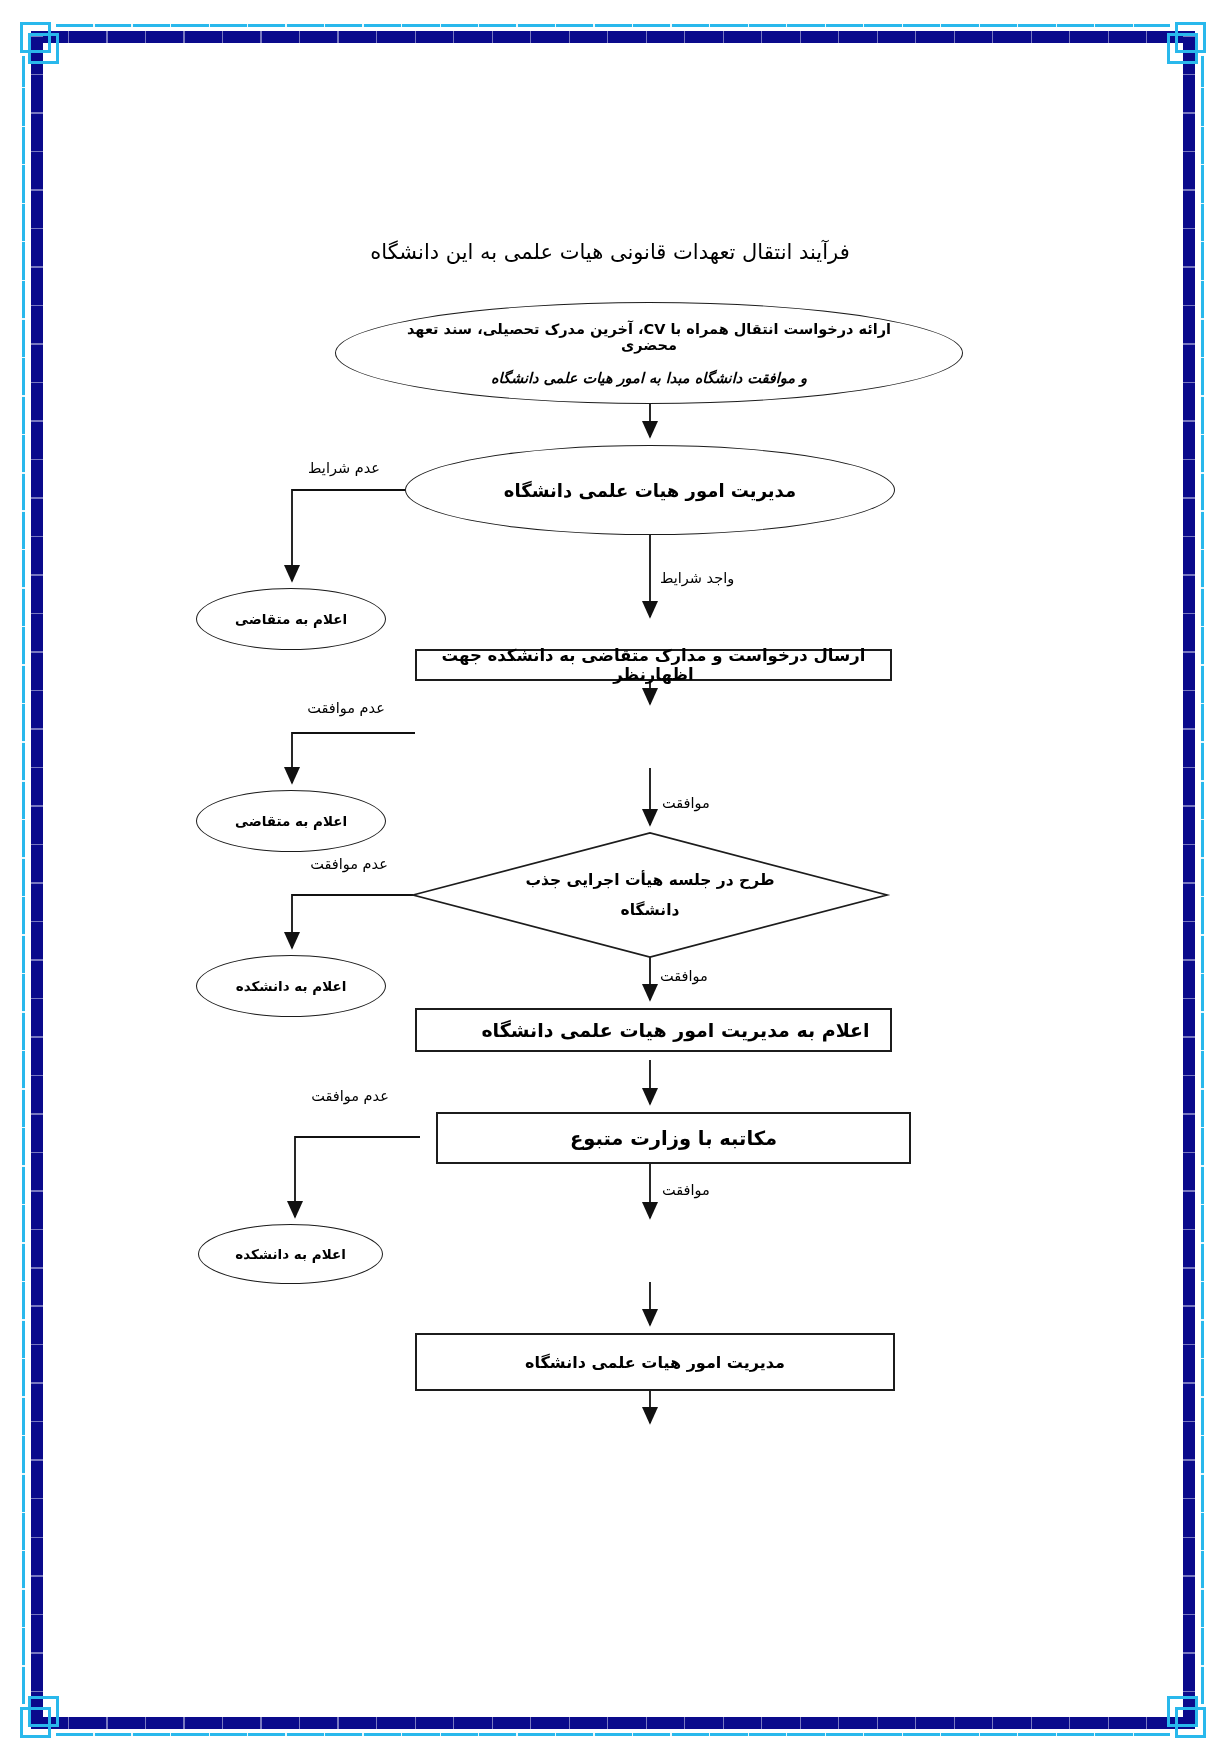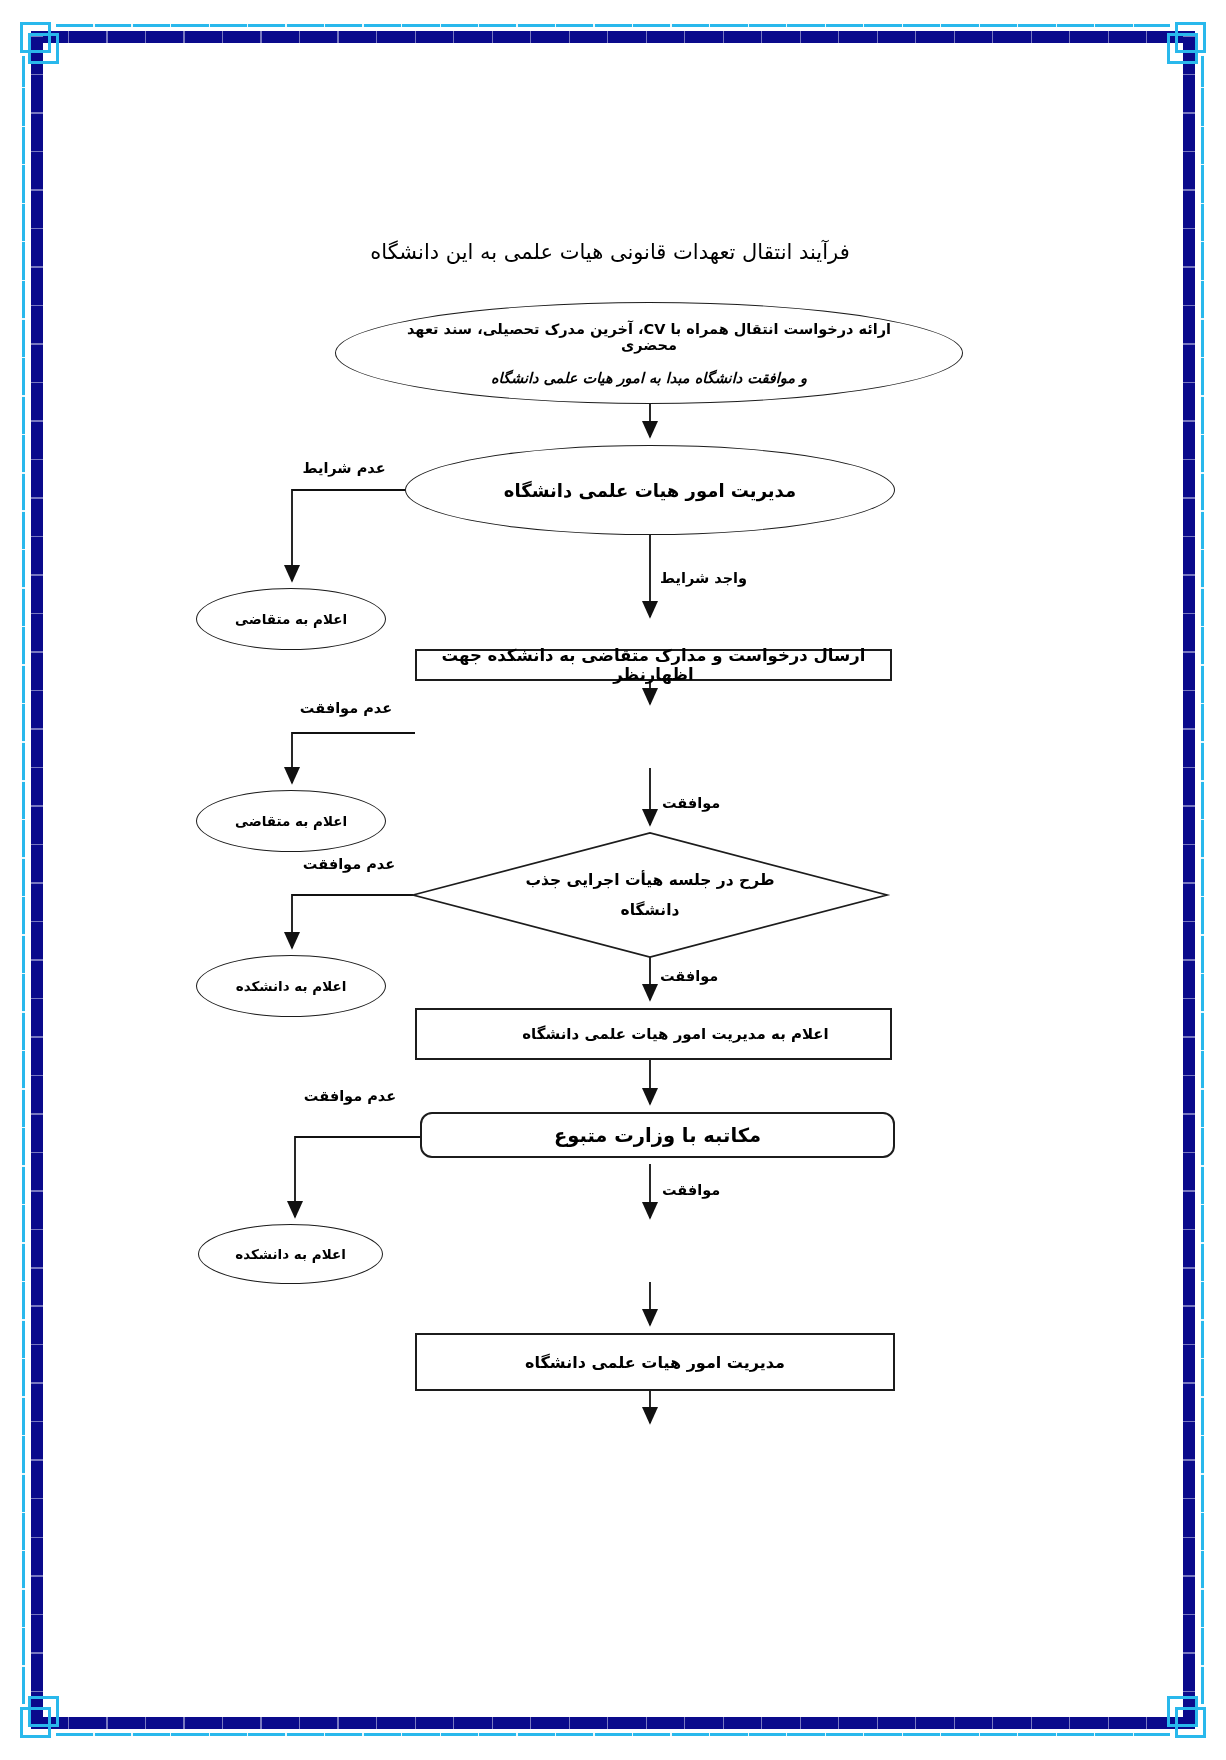--- a/index.html
+++ b/index.html
@@ -24,21 +24,21 @@
   .cyanline.left   { top:56px; bottom:56px; left:22px; width:3px; }
   .cyanline.right  { top:56px; bottom:56px; right:22px; width:3px; }
   .csq { position:absolute; width:25px; height:25px; border:3px solid #29b8ec; background:transparent; }
   
   .wires { position:absolute; left:0; top:0; z-index:1; }
   .node { position:absolute; z-index:2; display:flex; flex-direction:column; align-items:center; justify-content:center;
           text-align:center; font-weight:bold; background:#fff; box-sizing:border-box; }
   .ellipse { border:1.7px solid #1c1c1c; border-radius:50%; }
   .rect    { border:2px solid #1c1c1c; }
   .bare    { background:transparent; border:none; }
-  .elabel  { position:absolute; z-index:3; font-weight:bold; font-size:14.5px; white-space:nowrap; }
+  .elabel  { position:absolute; z-index:3; font-weight:normal; font-size:14.5px; white-space:nowrap; }
   .title   { position:absolute; z-index:3; font-weight:normal; font-size:21px; text-align:center; }
 </style>
 </head>
 <body>
 
 <div class="page">
 
   <div class="bar h top"></div>
   <div class="bar h bottom"></div>
   <div class="bar v left"></div>
@@ -96,23 +96,23 @@
 
   <div class="node ellipse" style="left:196px; top:790px; width:190px; height:62px; font-size:13.5px;">اعلام به متقاضی</div>
 
   <div class="node bare" style="left:470px; top:858px; width:360px; height:74px; font-size:15.5px; line-height:1.95;">
     <span>طرح در جلسه هیأت اجرایی جذب</span>
     <span>دانشگاه</span>
   </div>
 
   <div class="node ellipse" style="left:196px; top:955px; width:190px; height:62px; font-size:13.5px;">اعلام به دانشکده</div>
 
-  <div class="node rect" style="left:415px; top:1008px; width:477px; height:52px; font-size:15px;padding-left:44px;">اعلام به مدیریت امور هیات علمی دانشگاه</div>
+  <div class="node rect" style="left:415px; top:1008px; width:477px; height:44px; font-size:19px;padding-left:44px;">اعلام به مدیریت امور هیات علمی دانشگاه</div>
 
-  <div class="node rect" style="left:420px; top:1112px; width:475px; height:46px; font-size:19.5px;border-radius:12px;">مکاتبه با وزارت متبوع</div>
+  <div class="node rect" style="left:436px; top:1112px; width:475px; height:52px; font-size:19.5px;">مکاتبه با وزارت متبوع</div>
 
   <div class="node ellipse" style="left:198px; top:1224px; width:185px; height:60px; font-size:13.5px;">اعلام به دانشکده</div>
 
 
   <div class="node rect" style="left:415px; top:1333px; width:480px; height:58px; font-size:16px;">مدیریت امور هیات علمی دانشگاه</div>
 
 
   <div class="elabel" style="left:290px; top:460px; width:108px; text-align:center;">عدم شرایط</div>
   <div class="elabel" style="left:660px; top:570px;">واجد شرایط</div>
   <div class="elabel" style="left:292px; top:700px; width:108px; text-align:center;">عدم موافقت</div>

